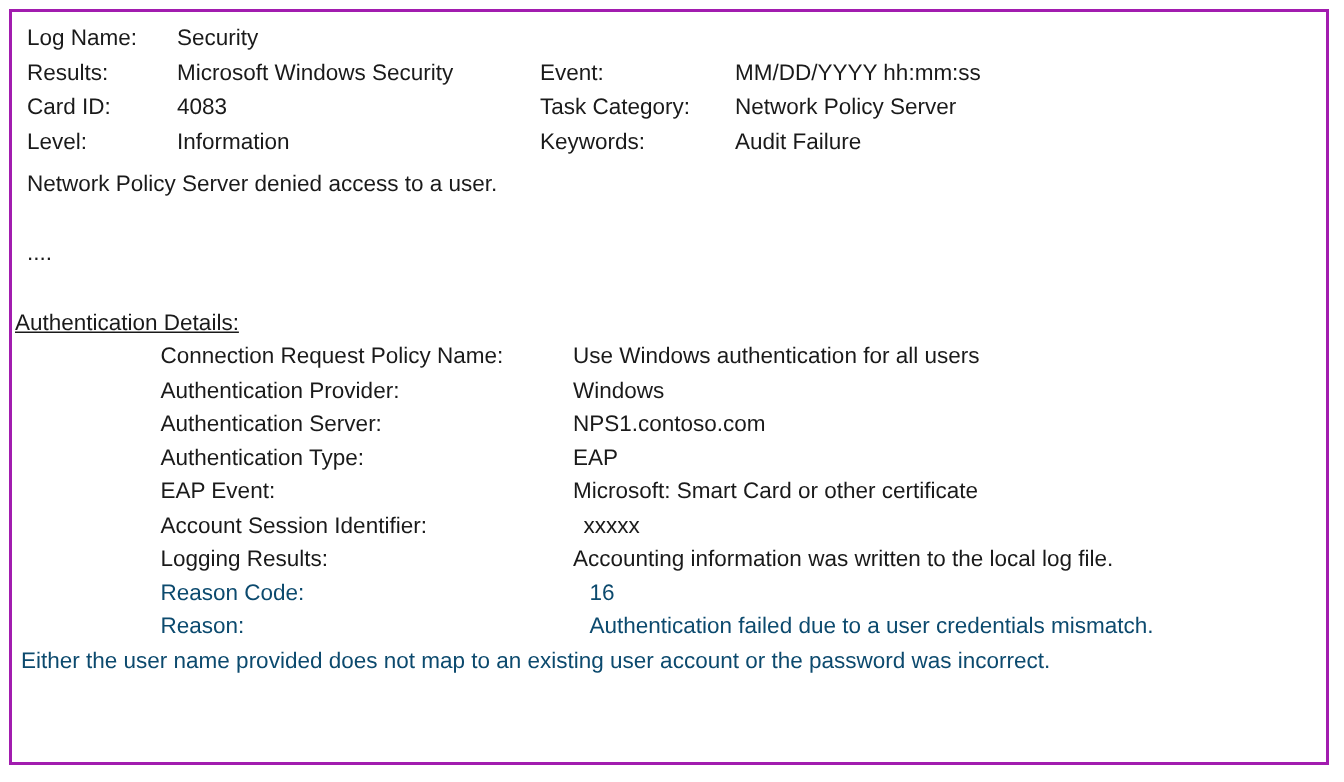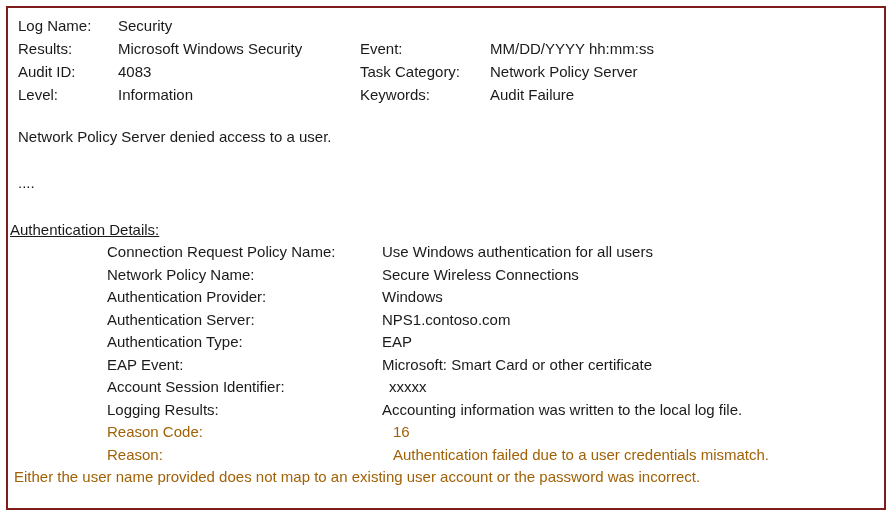--- a/index.html
+++ b/index.html
@@ -13,40 +13,40 @@
     position: relative;
     font-family: "Liberation Sans", sans-serif;
     -webkit-font-smoothing: antialiased;
   }
   .frame {
     position: absolute;
     left: 6px;
     top: 6px;
     width: 876px;
     height: 500px;
-    border: 2px solid #7f1d1d;
+    border: 2px solid #a21caf;
     background: #ffffff;
     color: #1a1a1a;
     font-size: 15px;
     overflow: hidden;
     box-sizing: content-box;
   }
   .header-block {
     margin-top: 6px;
   }
   .header-row {
     display: grid;
     grid-template-columns: 100px 242px 130px auto;
     margin-left: 10px;
     line-height: 23px;
     white-space: nowrap;
   }
   .description {
     margin-left: 10px;
-    margin-top: 19px;
+    margin-top: 5px;
     line-height: 23px;
     white-space: nowrap;
   }
   .dots {
     margin-left: 10px;
     margin-top: 23px;
     line-height: 23px;
   }
   .details-heading {
     margin-left: 2px;
@@ -56,21 +56,21 @@
     text-decoration: underline;
   }
   .detail-row {
     display: grid;
     grid-template-columns: 275px auto;
     margin-left: 99px;
     line-height: 22.5px;
     white-space: nowrap;
   }
   .red {
-    color: #a16207;
+    color: #0c4a6e;
   }
   .indent-sm {
     padding-left: 7px;
   }
   .indent-md {
     padding-left: 11px;
   }
   .footer-note {
     margin-left: 6px;
     line-height: 22.5px;
@@ -90,21 +90,21 @@
       <span class="cell"></span>
       <span class="cell"></span>
     </div>
     <div class="header-row">
       <span class="cell">Results:</span>
       <span class="cell">Microsoft Windows Security</span>
       <span class="cell">Event:</span>
       <span class="cell">MM/DD/YYYY hh:mm:ss</span>
     </div>
     <div class="header-row">
-      <span class="cell">Audit ID:</span>
+      <span class="cell">Card ID:</span>
       <span class="cell">4083</span>
       <span class="cell">Task Category:</span>
       <span class="cell">Network Policy Server</span>
     </div>
     <div class="header-row">
       <span class="cell">Level:</span>
       <span class="cell">Information</span>
       <span class="cell">Keywords:</span>
       <span class="cell">Audit Failure</span>
     </div>
@@ -113,24 +113,20 @@
   <div class="description">Network Policy Server denied access to a user.</div>
 
   <div class="dots">....</div>
 
   <div class="details-heading">Authentication Details:</div>
 
   <div>
     <div class="detail-row">
       <span class="cell">Connection Request Policy Name:</span>
       <span class="cell">Use Windows authentication for all users</span>
-    </div>
-    <div class="detail-row">
-      <span class="cell">Network Policy Name:</span>
-      <span class="cell">Secure Wireless Connections</span>
     </div>
     <div class="detail-row">
       <span class="cell">Authentication Provider:</span>
       <span class="cell">Windows</span>
     </div>
     <div class="detail-row">
       <span class="cell">Authentication Server:</span>
       <span class="cell">NPS1.contoso.com</span>
     </div>
     <div class="detail-row">

